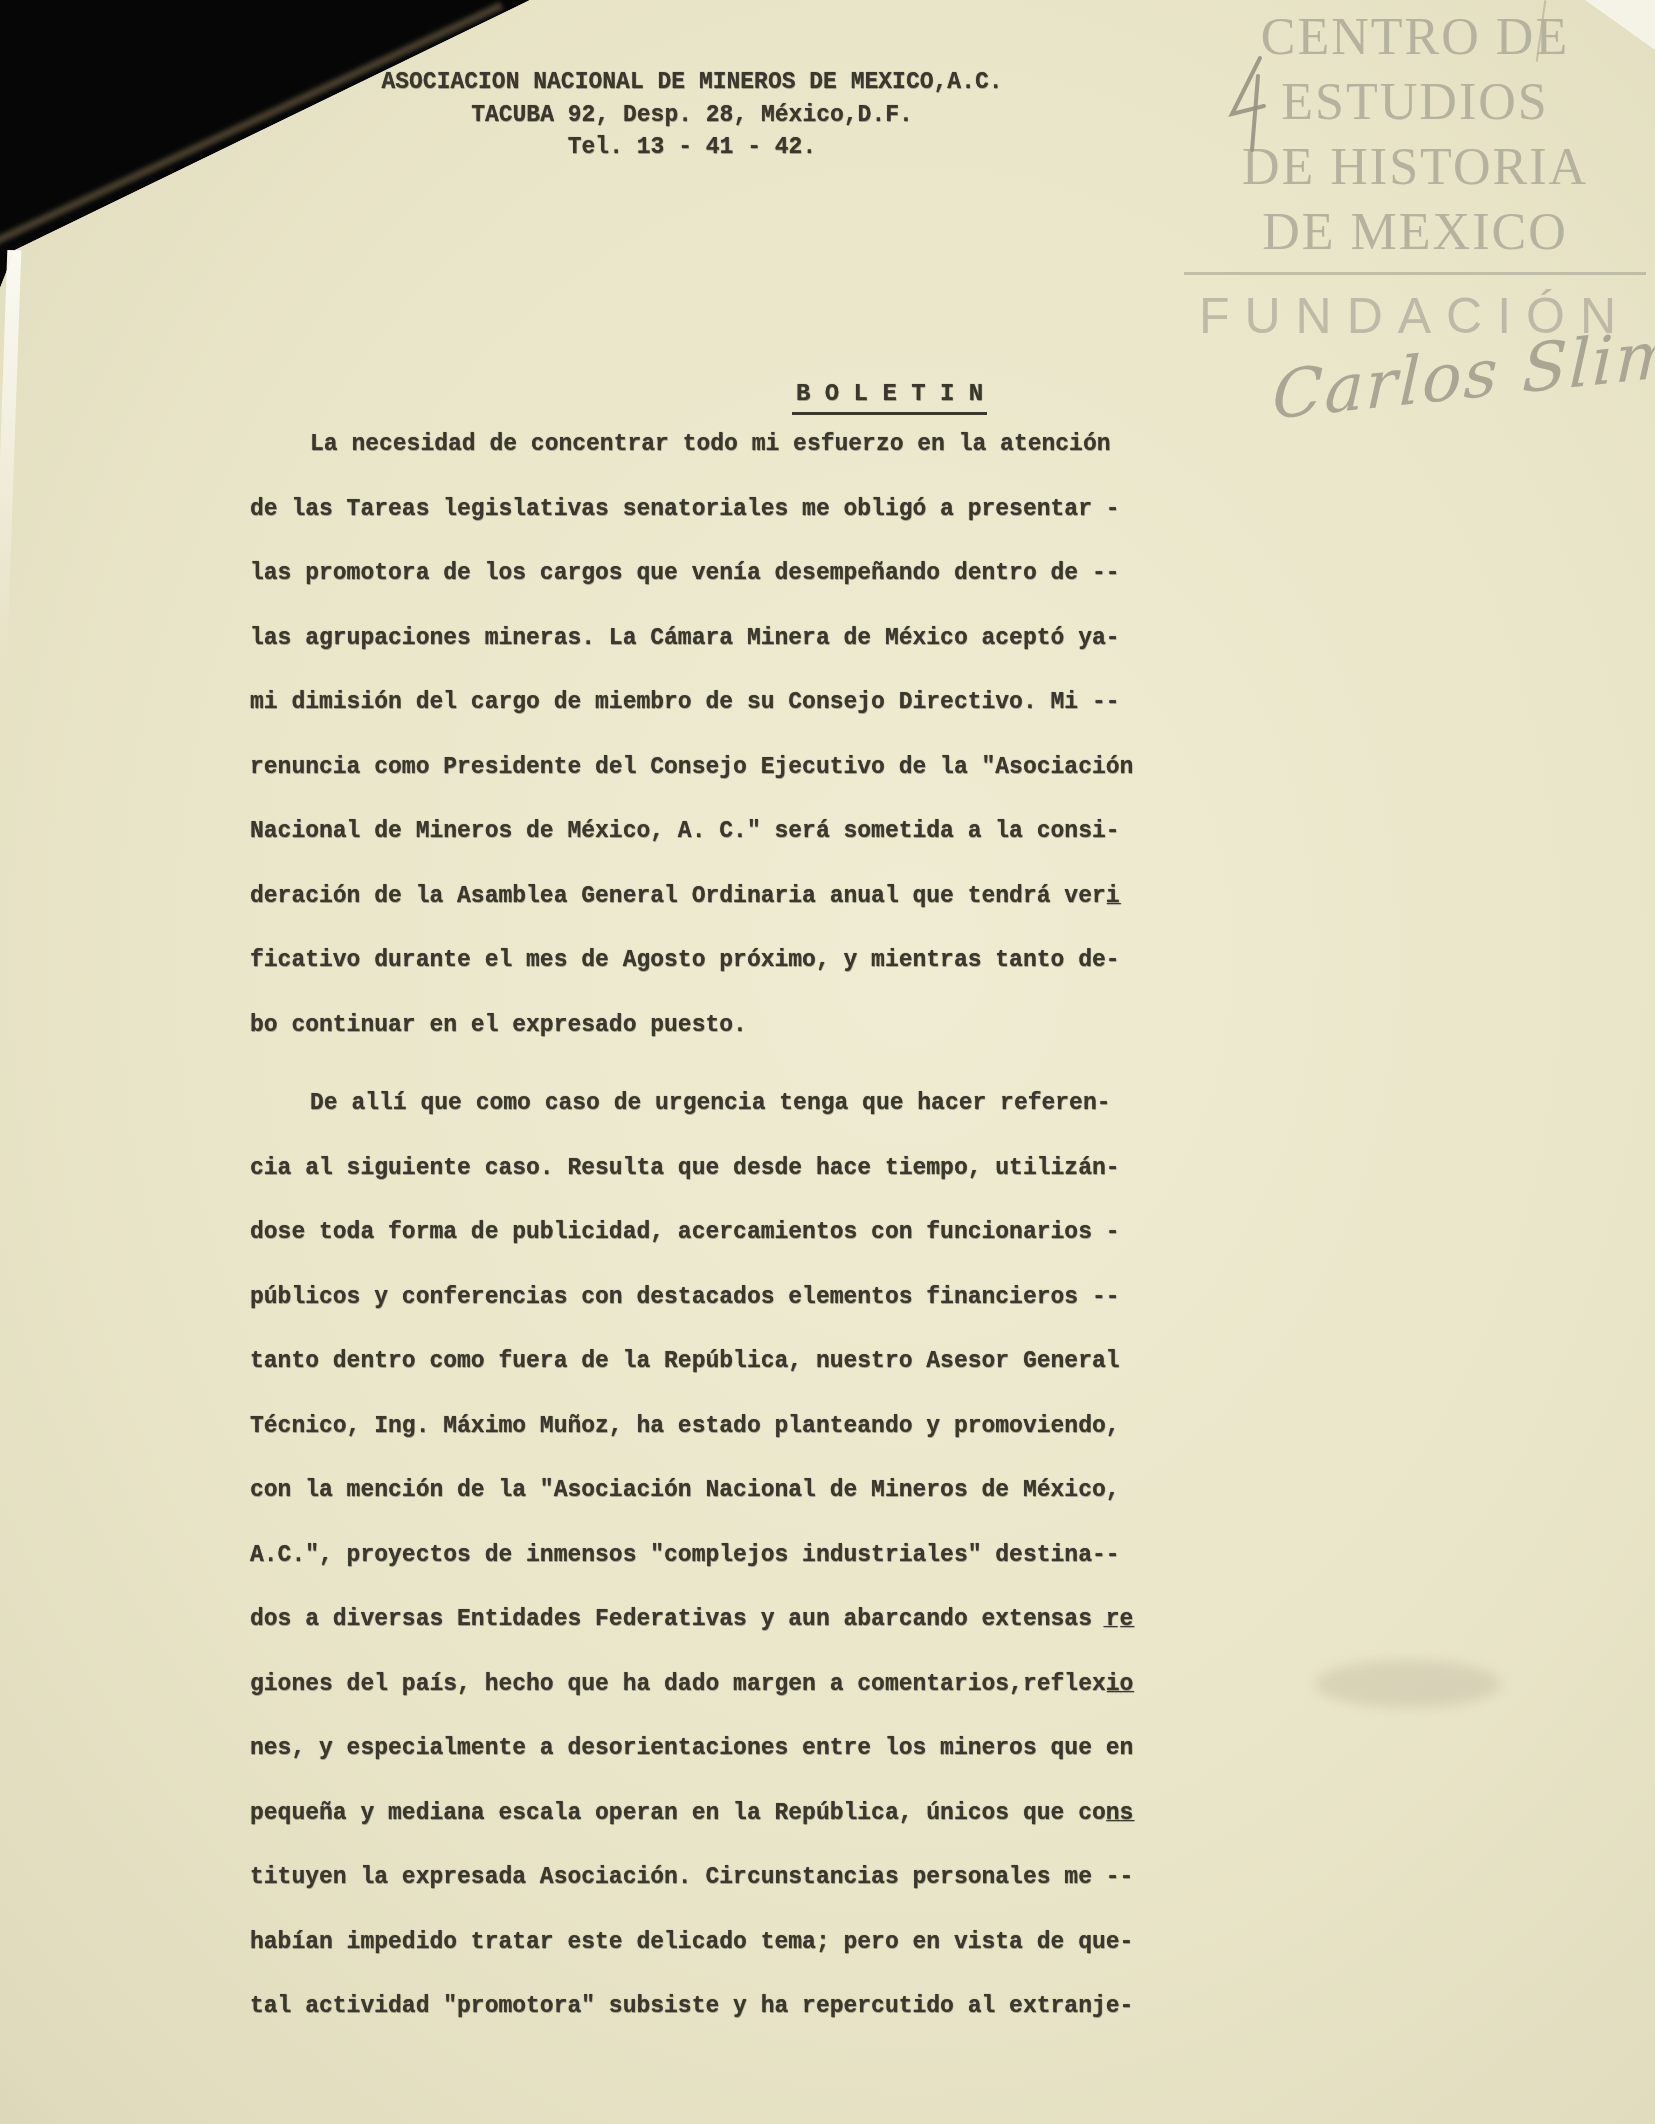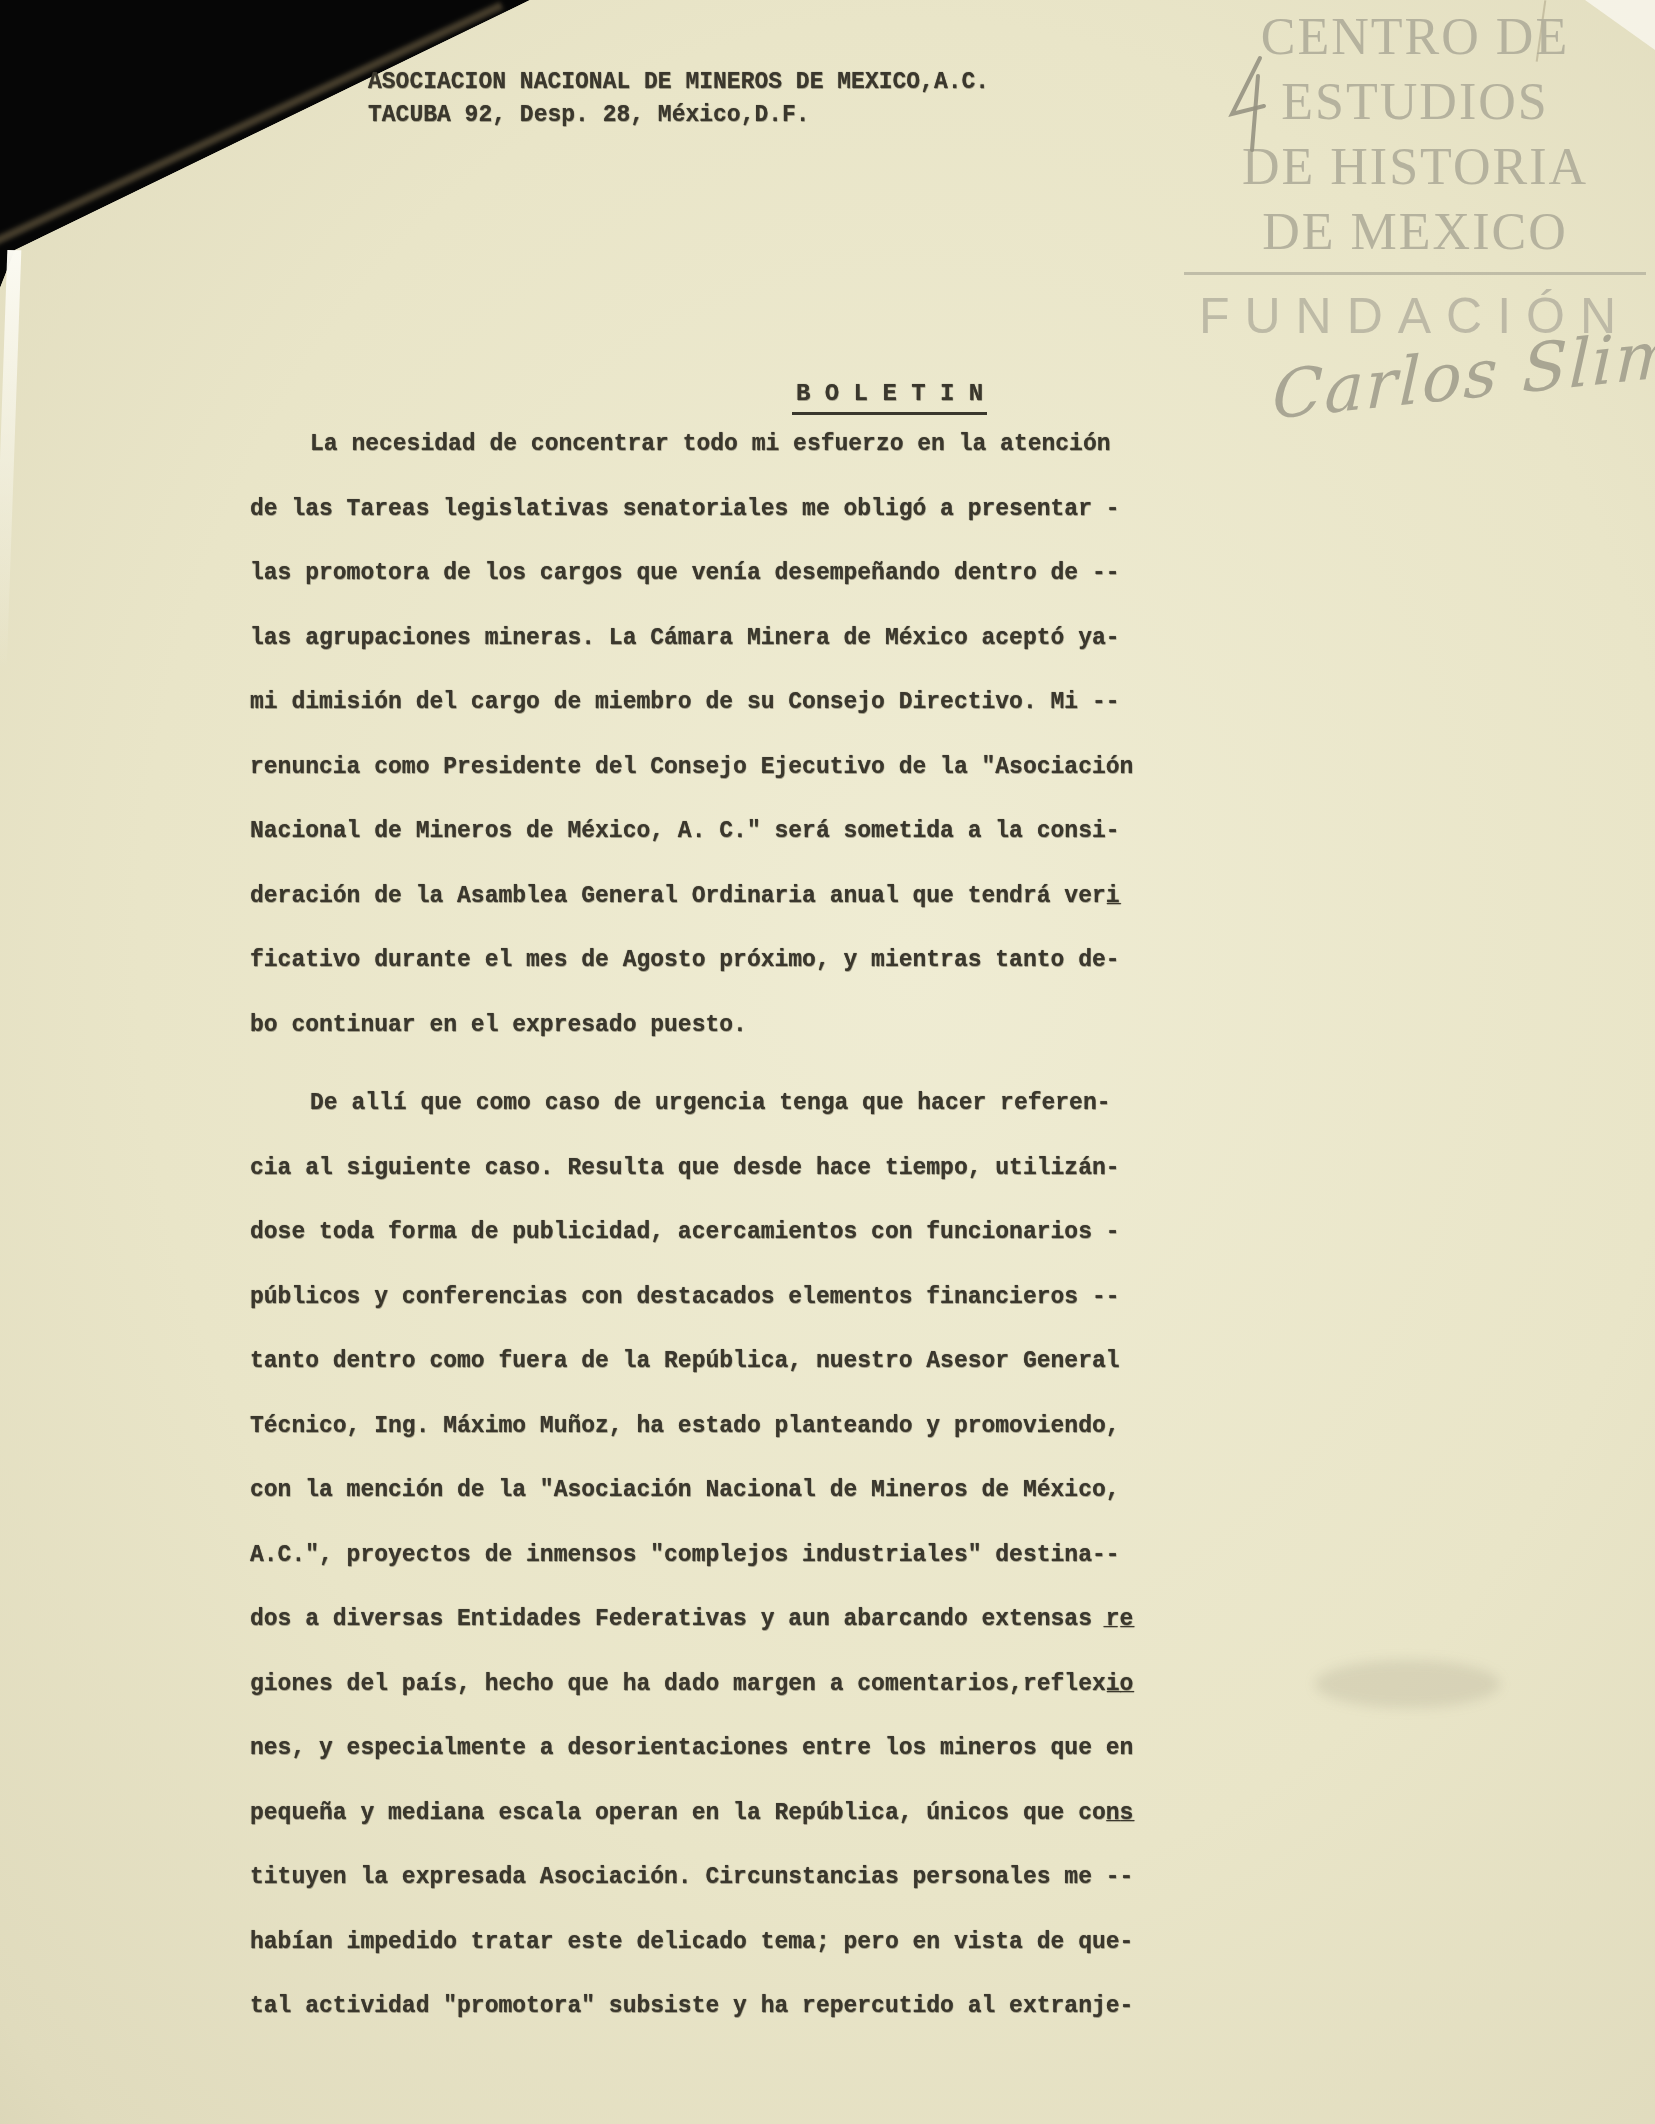--- a/index.html
+++ b/index.html
@@ -62,21 +62,21 @@
     font-family:"DejaVu Serif",serif;font-style:italic;
     font-size:66px;color:rgba(165,162,144,.95);
     transform:rotate(-6deg) skewX(-8deg);
     white-space:nowrap;letter-spacing:2px;
   }
   .pencil-mark{position:absolute;left:40px;top:48px;}
   
   .typed{color:#3a372d;text-shadow:0 0 1px rgba(55,50,35,.65), .5px .5px .5px rgba(55,50,35,.35);}
   .letterhead{
     position:absolute;left:368px;top:66px;width:648px;
-    font-weight:bold;font-size:23px;line-height:32.5px;
+    text-align:center;font-weight:bold;font-size:23px;line-height:32.5px;
     z-index:4;white-space:nowrap;
   }
   .bulletin-title{
     position:absolute;left:792px;top:356px;
     font-size:24px;font-weight:bold;
     border-bottom:3px solid #3a372d;padding:0 4px 5px 4px;
     white-space:nowrap;z-index:4;margin-top:24px;
   }
   .doc-body{
     position:absolute;left:250px;top:412px;width:1340px;
@@ -109,20 +109,21 @@
     <div class="wm-signature">Carlos Slim</div>
     <svg class="pencil-mark" width="70" height="110" viewBox="0 0 70 110">
       <path d="M42 6 L14 62 L46 54" fill="none" stroke="rgba(150,146,130,.9)" stroke-width="4" stroke-linecap="round"></path>
       <path d="M40 24 L34 98" fill="none" stroke="rgba(150,146,130,.9)" stroke-width="4" stroke-linecap="round"></path>
     </svg>
   </div>
 
   <div class="letterhead typed">
     <div>ASOCIACION NACIONAL DE MINEROS DE MEXICO,A.C.</div>
     <div>TACUBA 92, Desp. 28, México,D.F.</div>
+    <div>Tel. 13 - 41 - 42.</div>
   </div>
 
   <div class="bulletin-title typed">B O L E T I N</div>
 
   <div class="doc-body typed">
       <div class="paragraph">
         <div class="tline indent">La necesidad de concentrar todo mi esfuerzo en la atención</div>
         <div class="tline">de las Tareas legislativas senatoriales me obligó a presentar -</div>
         <div class="tline">las promotora de los cargos que venía desempeñando dentro de --</div>
         <div class="tline">las agrupaciones mineras. La Cámara Minera de México aceptó ya-</div>

